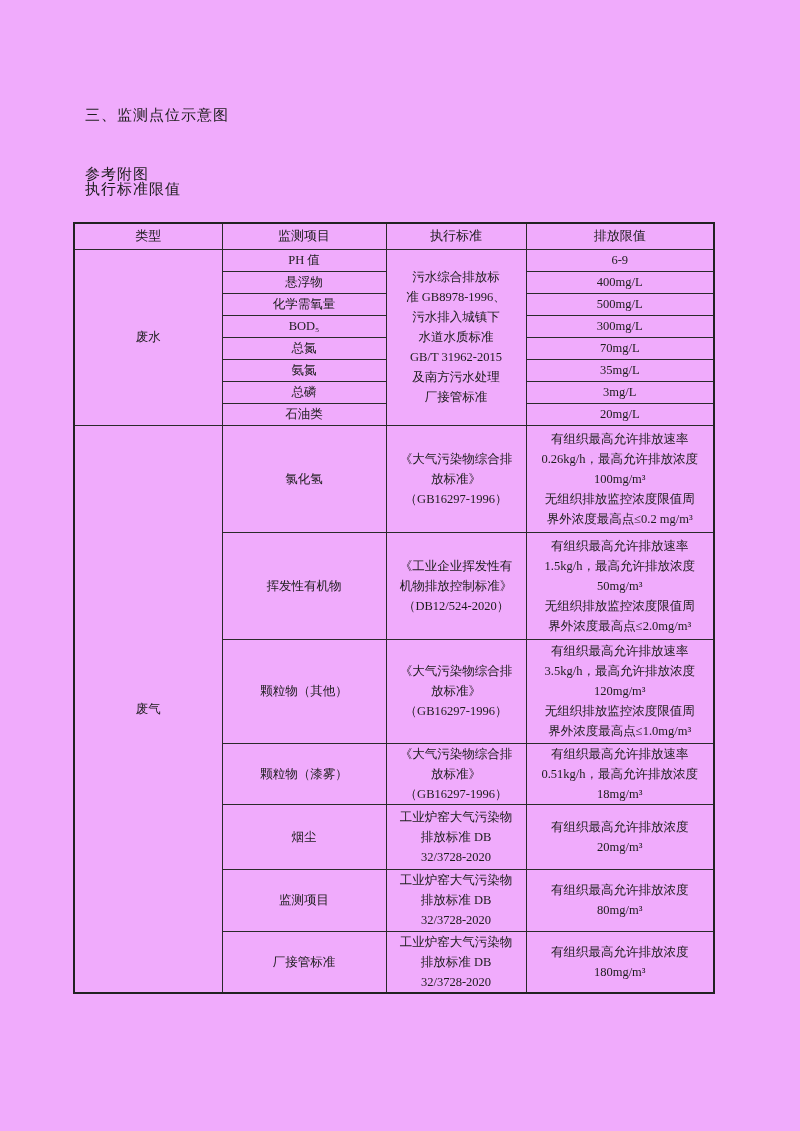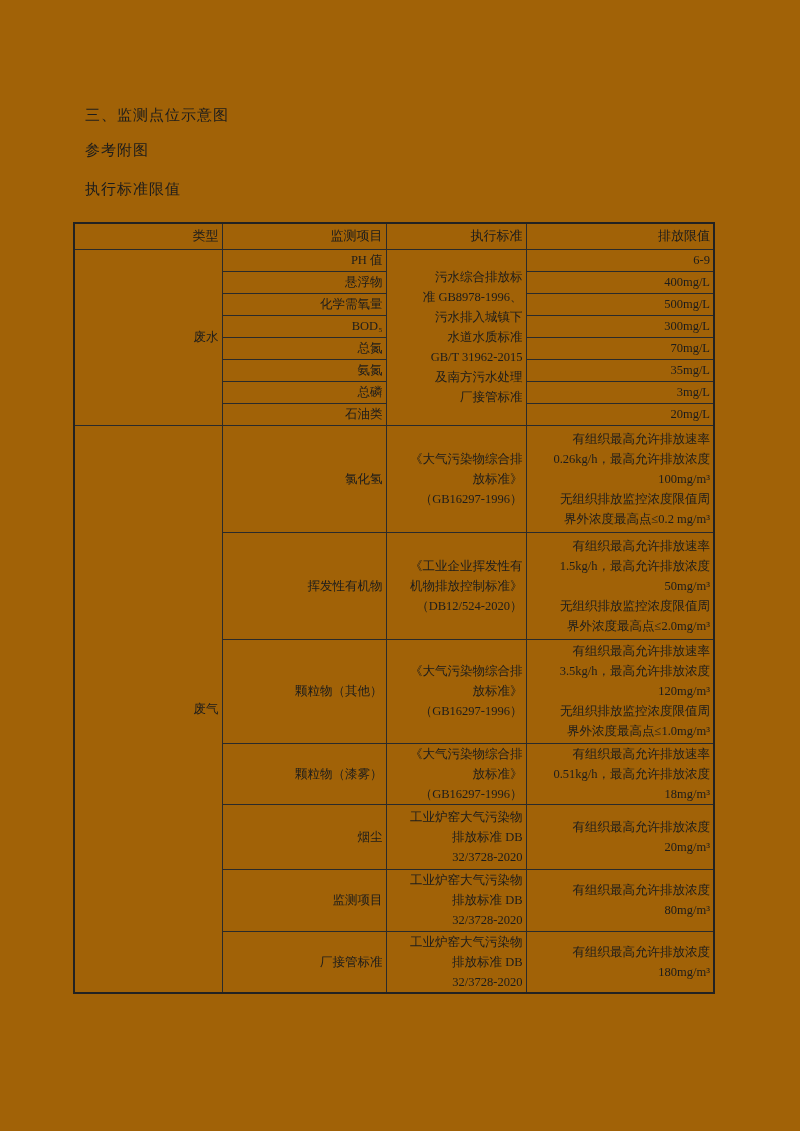--- a/index.html
+++ b/index.html
@@ -4,49 +4,49 @@
 <style>
   * { margin: 0; padding: 0; box-sizing: border-box; }
   html, body { background: #ffffff; }
   body {
     width: 800px;
     height: 1131px;
     position: relative;
     font-family: "Liberation Serif", "DejaVu Serif", serif;
     color: #1c1c1c;
   }
-  .page { position: absolute; inset: 0; background: #a16207; }
+  .page { position: absolute; inset: 0; background: #f0abfc; }
 
   .heading {
     position: absolute;
     left: 85px;
     font-size: 15px;
     font-weight: normal;
     color: #1c1c1c;
     letter-spacing: 1px;
     white-space: nowrap;
   }
   #h1 { top: 106px; }
-  #h2 { top: 141px; }
+  #h2 { top: 165px; }
   #h3 { top: 180px; }
 
   table.std {
     position: absolute;
     left: 73px;
     top: 222px;
     width: 640px;
     border-collapse: collapse;
     table-layout: fixed;
     border: 2px solid #222222;
   }
   table.std th, table.std td {
     border: 1px solid #2a2a2a;
     font-weight: normal;
     font-size: 12.5px;
-    text-align: right;
+    text-align: center;
     vertical-align: middle;
     padding: 0 3px;
     line-height: 20px;
     overflow: hidden;
   }
   table.std th { font-size: 13px; }
   tr.hdr   { height: 26px; }
   tr.ww    { height: 22px; }
   tr.gas-a { height: 107px; }
   tr.gas-b { height: 104px; }

